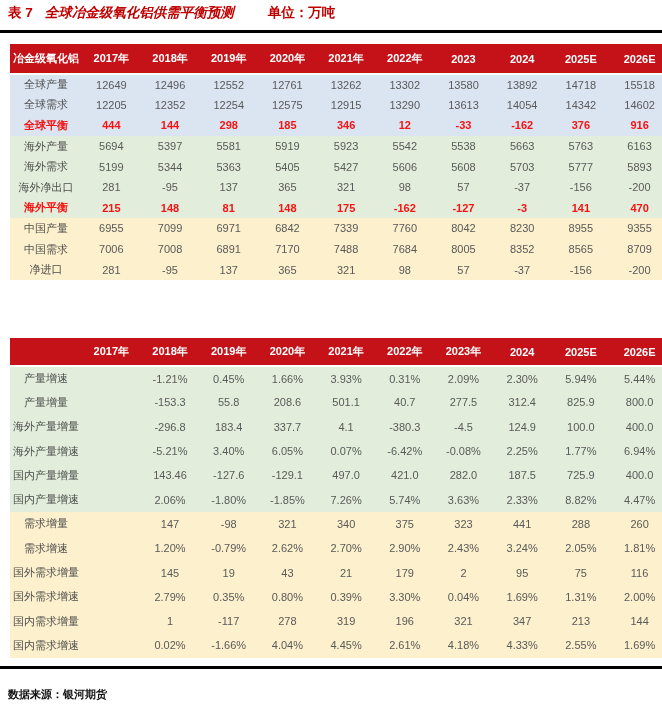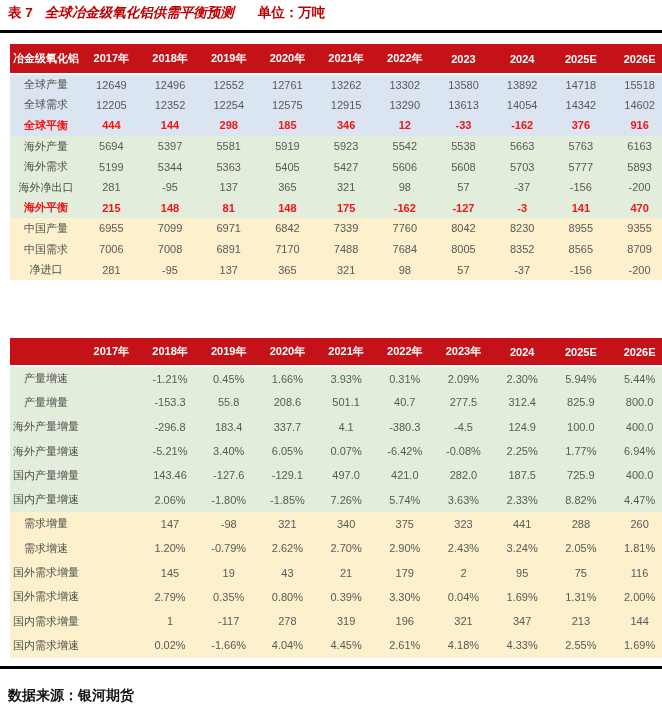--- a/index.html
+++ b/index.html
@@ -11,21 +11,21 @@
   }
   .page { position: absolute; inset: 0; overflow: hidden; }
 
   .title-row {
     position: absolute; top: 4px; left: 8px;
     font-weight: bold; font-size: 13.5px;
     color: var(--title-red, #c00000);
     white-space: nowrap;
   }
   .title-main { margin-left: 12px; font-style: italic; }
-  .unit { margin-left: 24px; }
+  .unit { margin-left: 34px; }
 
   .rule { position: absolute; left: 0; width: 662px; height: 3px; background: #000; }
   .rule-top { top: 30px; }
   .rule-bottom { top: 666px; }
 
   .twrap { position: absolute; left: 10px; }
   .t1 { top: 44px; }
   .t2 { top: 338px; }
 
   table { border-collapse: collapse; table-layout: fixed; width: 659px; }
@@ -52,21 +52,21 @@
   tr.sec-blue td   { background: var(--blue-bg, #dbe5f1); }
   tr.sec-green td  { background: var(--green-bg, #e2eedb); }
   tr.sec-yellow td { background: var(--yellow-bg, #fdf0cc); }
 
   tr.balance td, tr.balance td.rowlabel {
     color: var(--balance-red, #f41414); font-weight: bold;
   }
 
   .source {
     position: absolute; top: 687px; left: 8px;
-    font-size: 14px; font-weight: bold; color: #141414;
+    font-size: 11px; font-weight: bold; color: #141414;
   }
 </style>
 </head>
 <body>
 
 <div class="page">
 
   <div class="title-row">
     <span>表 7</span><span class="title-main">全球冶金级氧化铝供需平衡预测</span><span class="unit">单位：万吨</span>
   </div>

